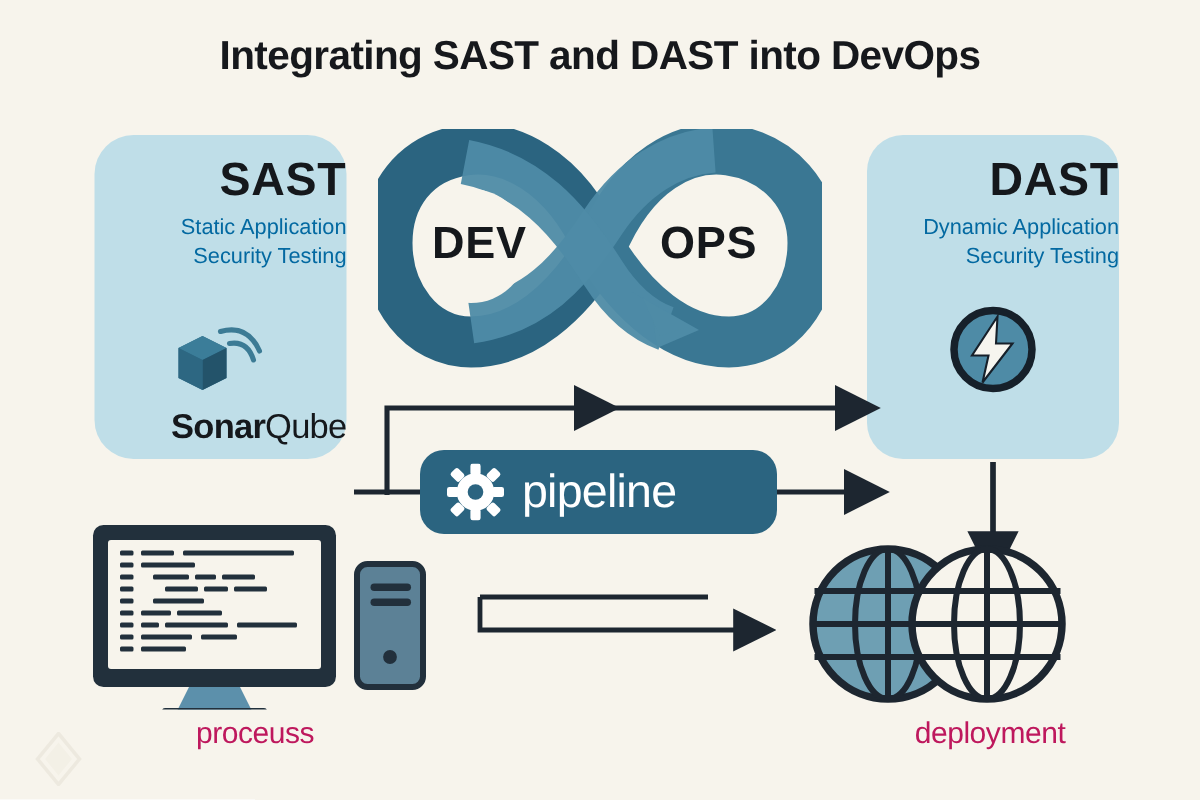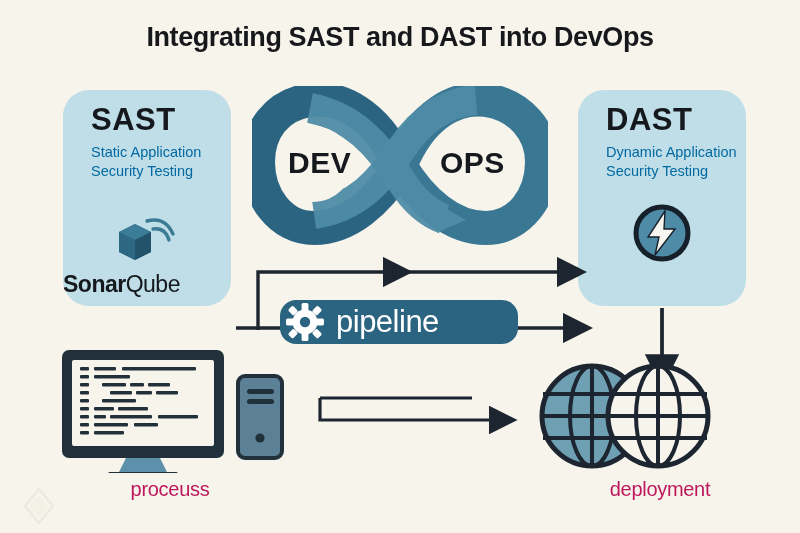--- a/index.html
+++ b/index.html
@@ -19,25 +19,25 @@
     text-align:center;
     font-size:27px; font-weight:bold; letter-spacing:-0.4px;
     color:#16181c;
     font-family:"Liberation Sans", sans-serif;
   }
   
   .panel{
     position:absolute;
     background:#bfdee8;
     border-radius:26px;
-    text-align:left;
+    text-align:right;
     padding-left:28px;
   }
   #panel-sast{ left:63px; top:90px; width:168px; height:216px; }
-  #panel-dast{ left:578px; top:90px; width:168px; height:216px; }
+  #panel-dast{ left:578px; top:90px; width:168px; height:216px;border-radius:24px; }
   .panel .ptitle{
     font-size:31px; font-weight:bold; color:#15181c;
     margin-top:12px; letter-spacing:0.5px;
   }
   .panel .psub{
     font-size:14.5px; color:#0369a1; line-height:1.32;
     margin-top:5px; font-weight:500;
   }
   .panel .plogo-text{
     position:absolute; left:0; bottom:8px; width:100%;
@@ -55,23 +55,23 @@
     position:absolute; left:252px; top:86px; width:265px; height:160px;
   }
   .dolabel{
     position:absolute; font-size:30px; font-weight:bold; color:#15181c;
     letter-spacing:0.5px;
   }
   #dev-label{ left:36px; top:60px; }
   #ops-label{ left:188px; top:60px; }
   
   #pipeline{
-    position:absolute; left:280px; top:300px; width:238px; height:44px;
+    position:absolute; left:280px; top:300px; width:238px; height:56px;
     background:#2b6480; border-radius:16px;
-    display:flex; align-items:center; gap:12px; padding-left:6px;
+    display:flex; align-items:center; gap:12px; padding-left:18px;
   }
   #pipeline .ptext{
     font-size:31px; color:#ffffff; font-weight:500; letter-spacing:-0.5px;
   }
   
   .botlabel{
     position:absolute; font-size:20px; color:#be185d;
     text-align:center; letter-spacing:-0.3px;
   }
   #label-process{ left:55px; top:478px; width:230px; }

